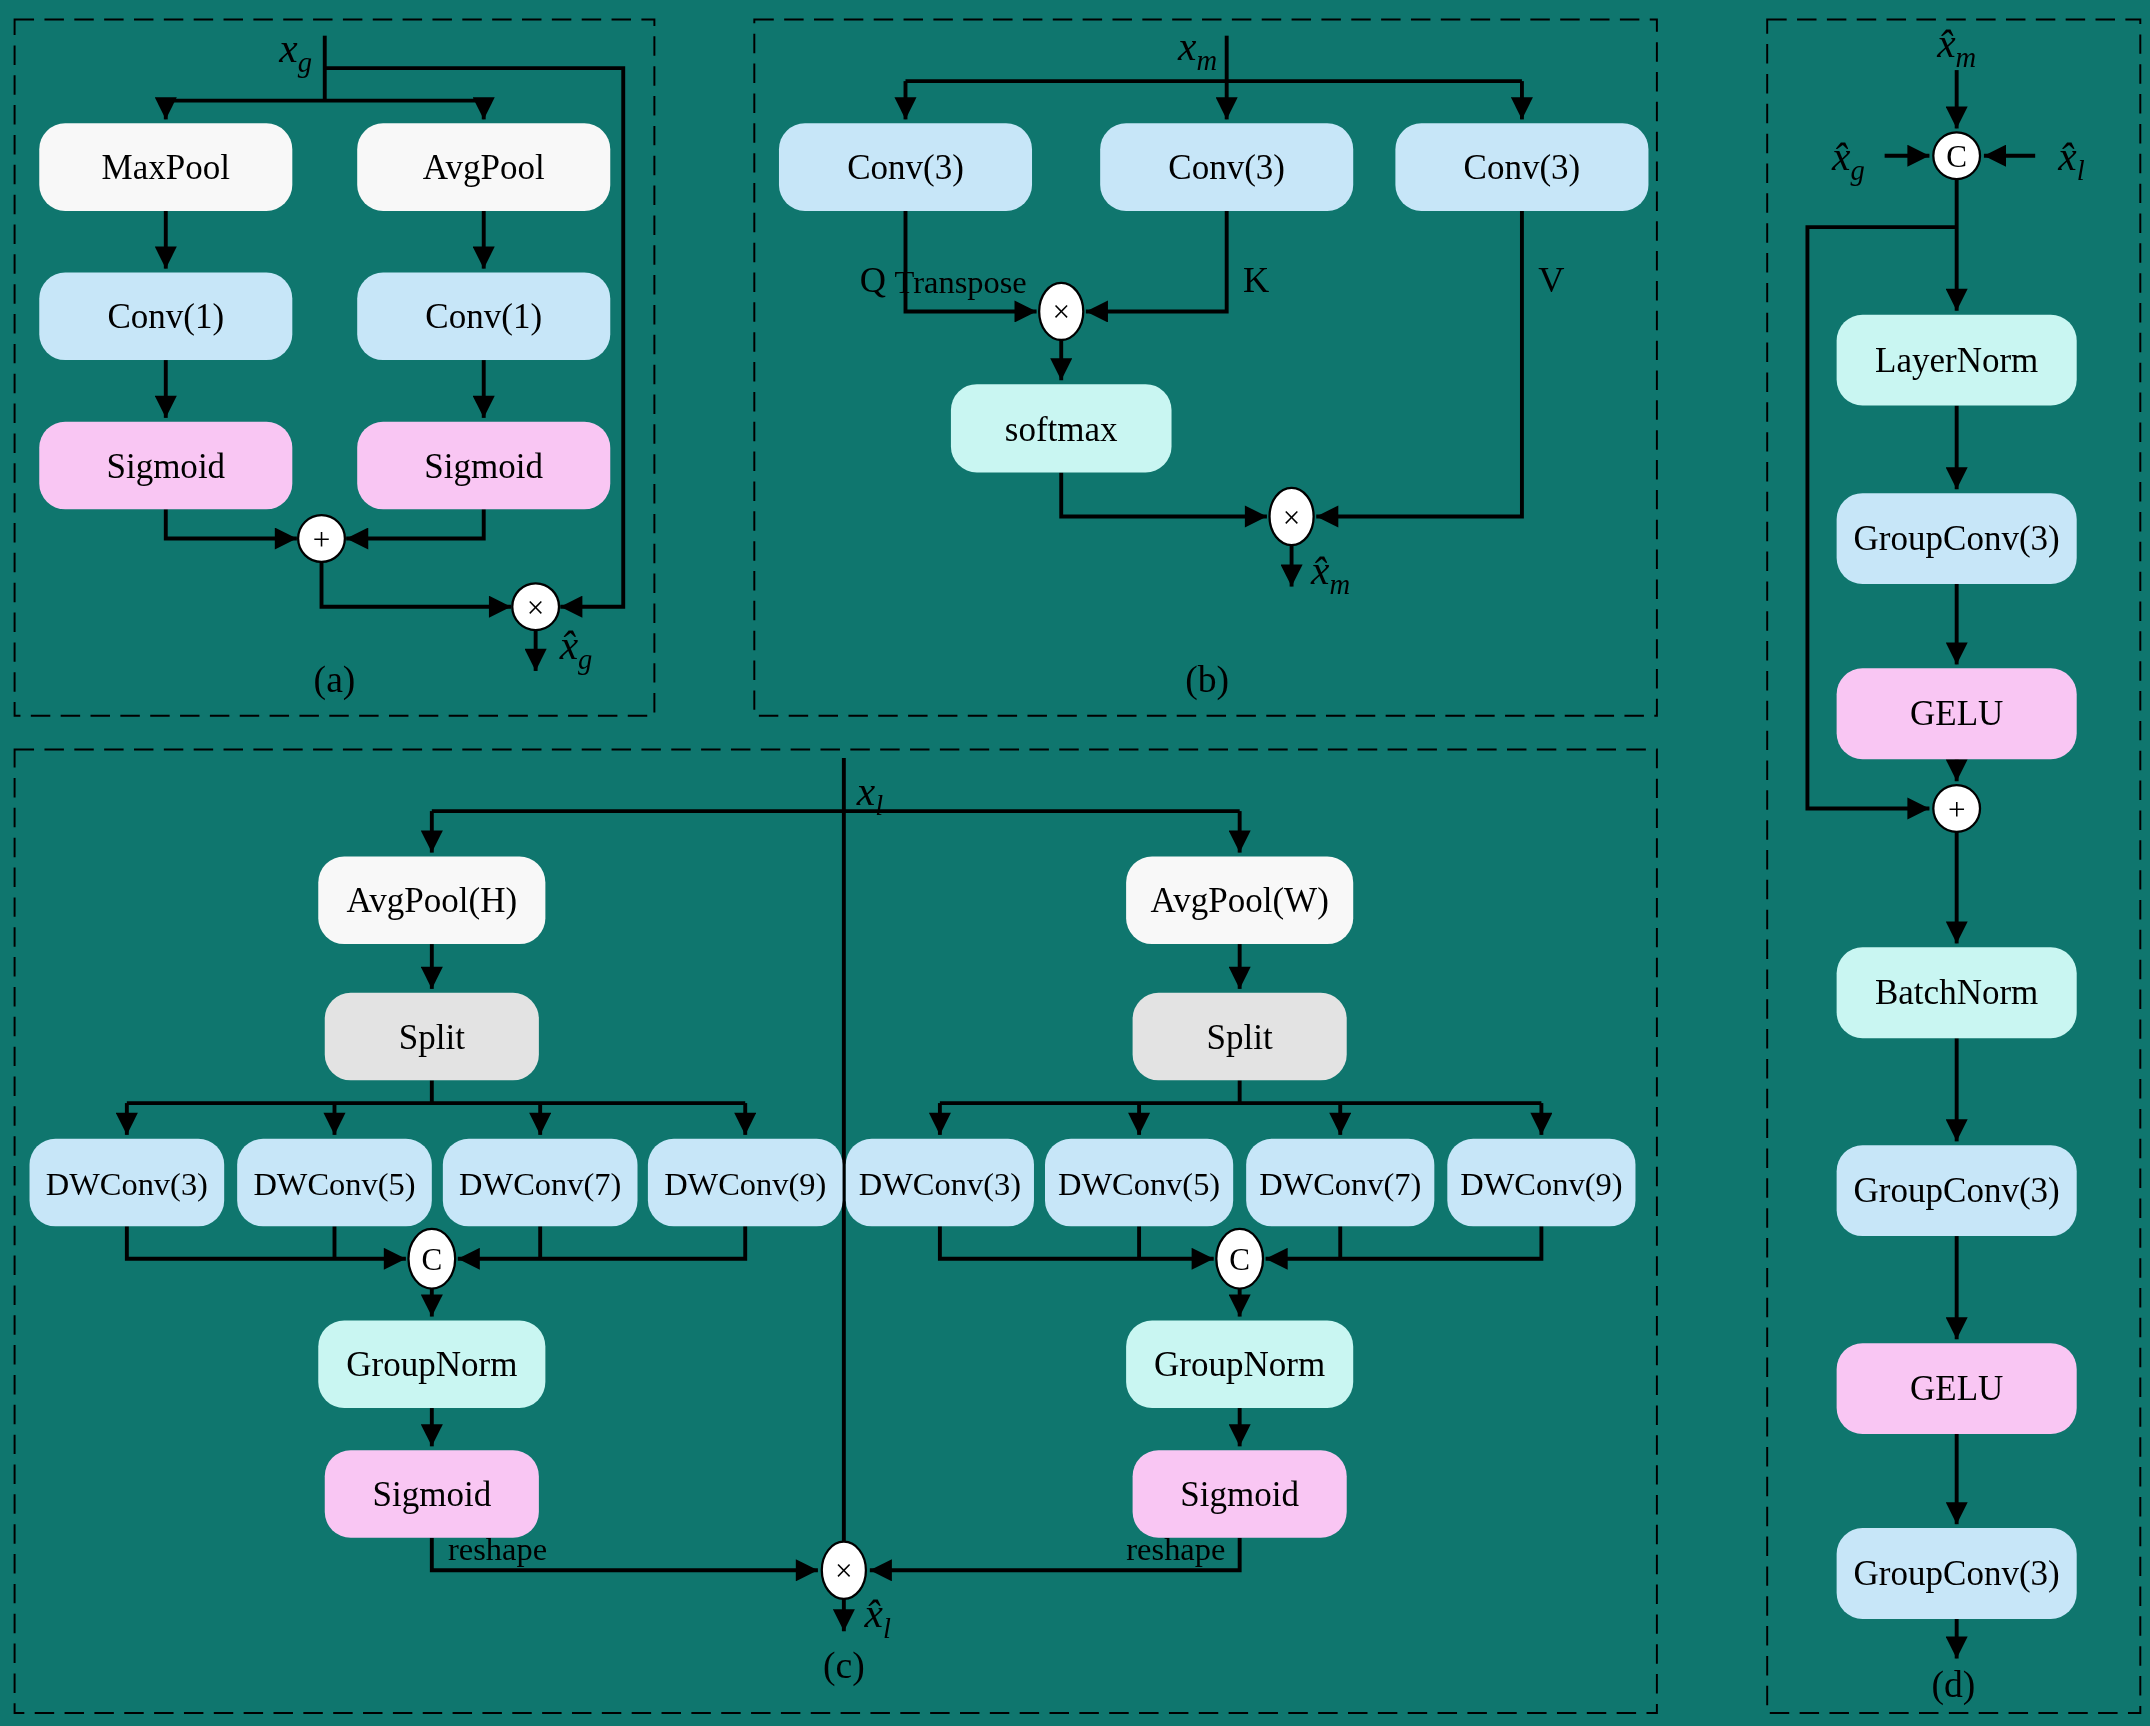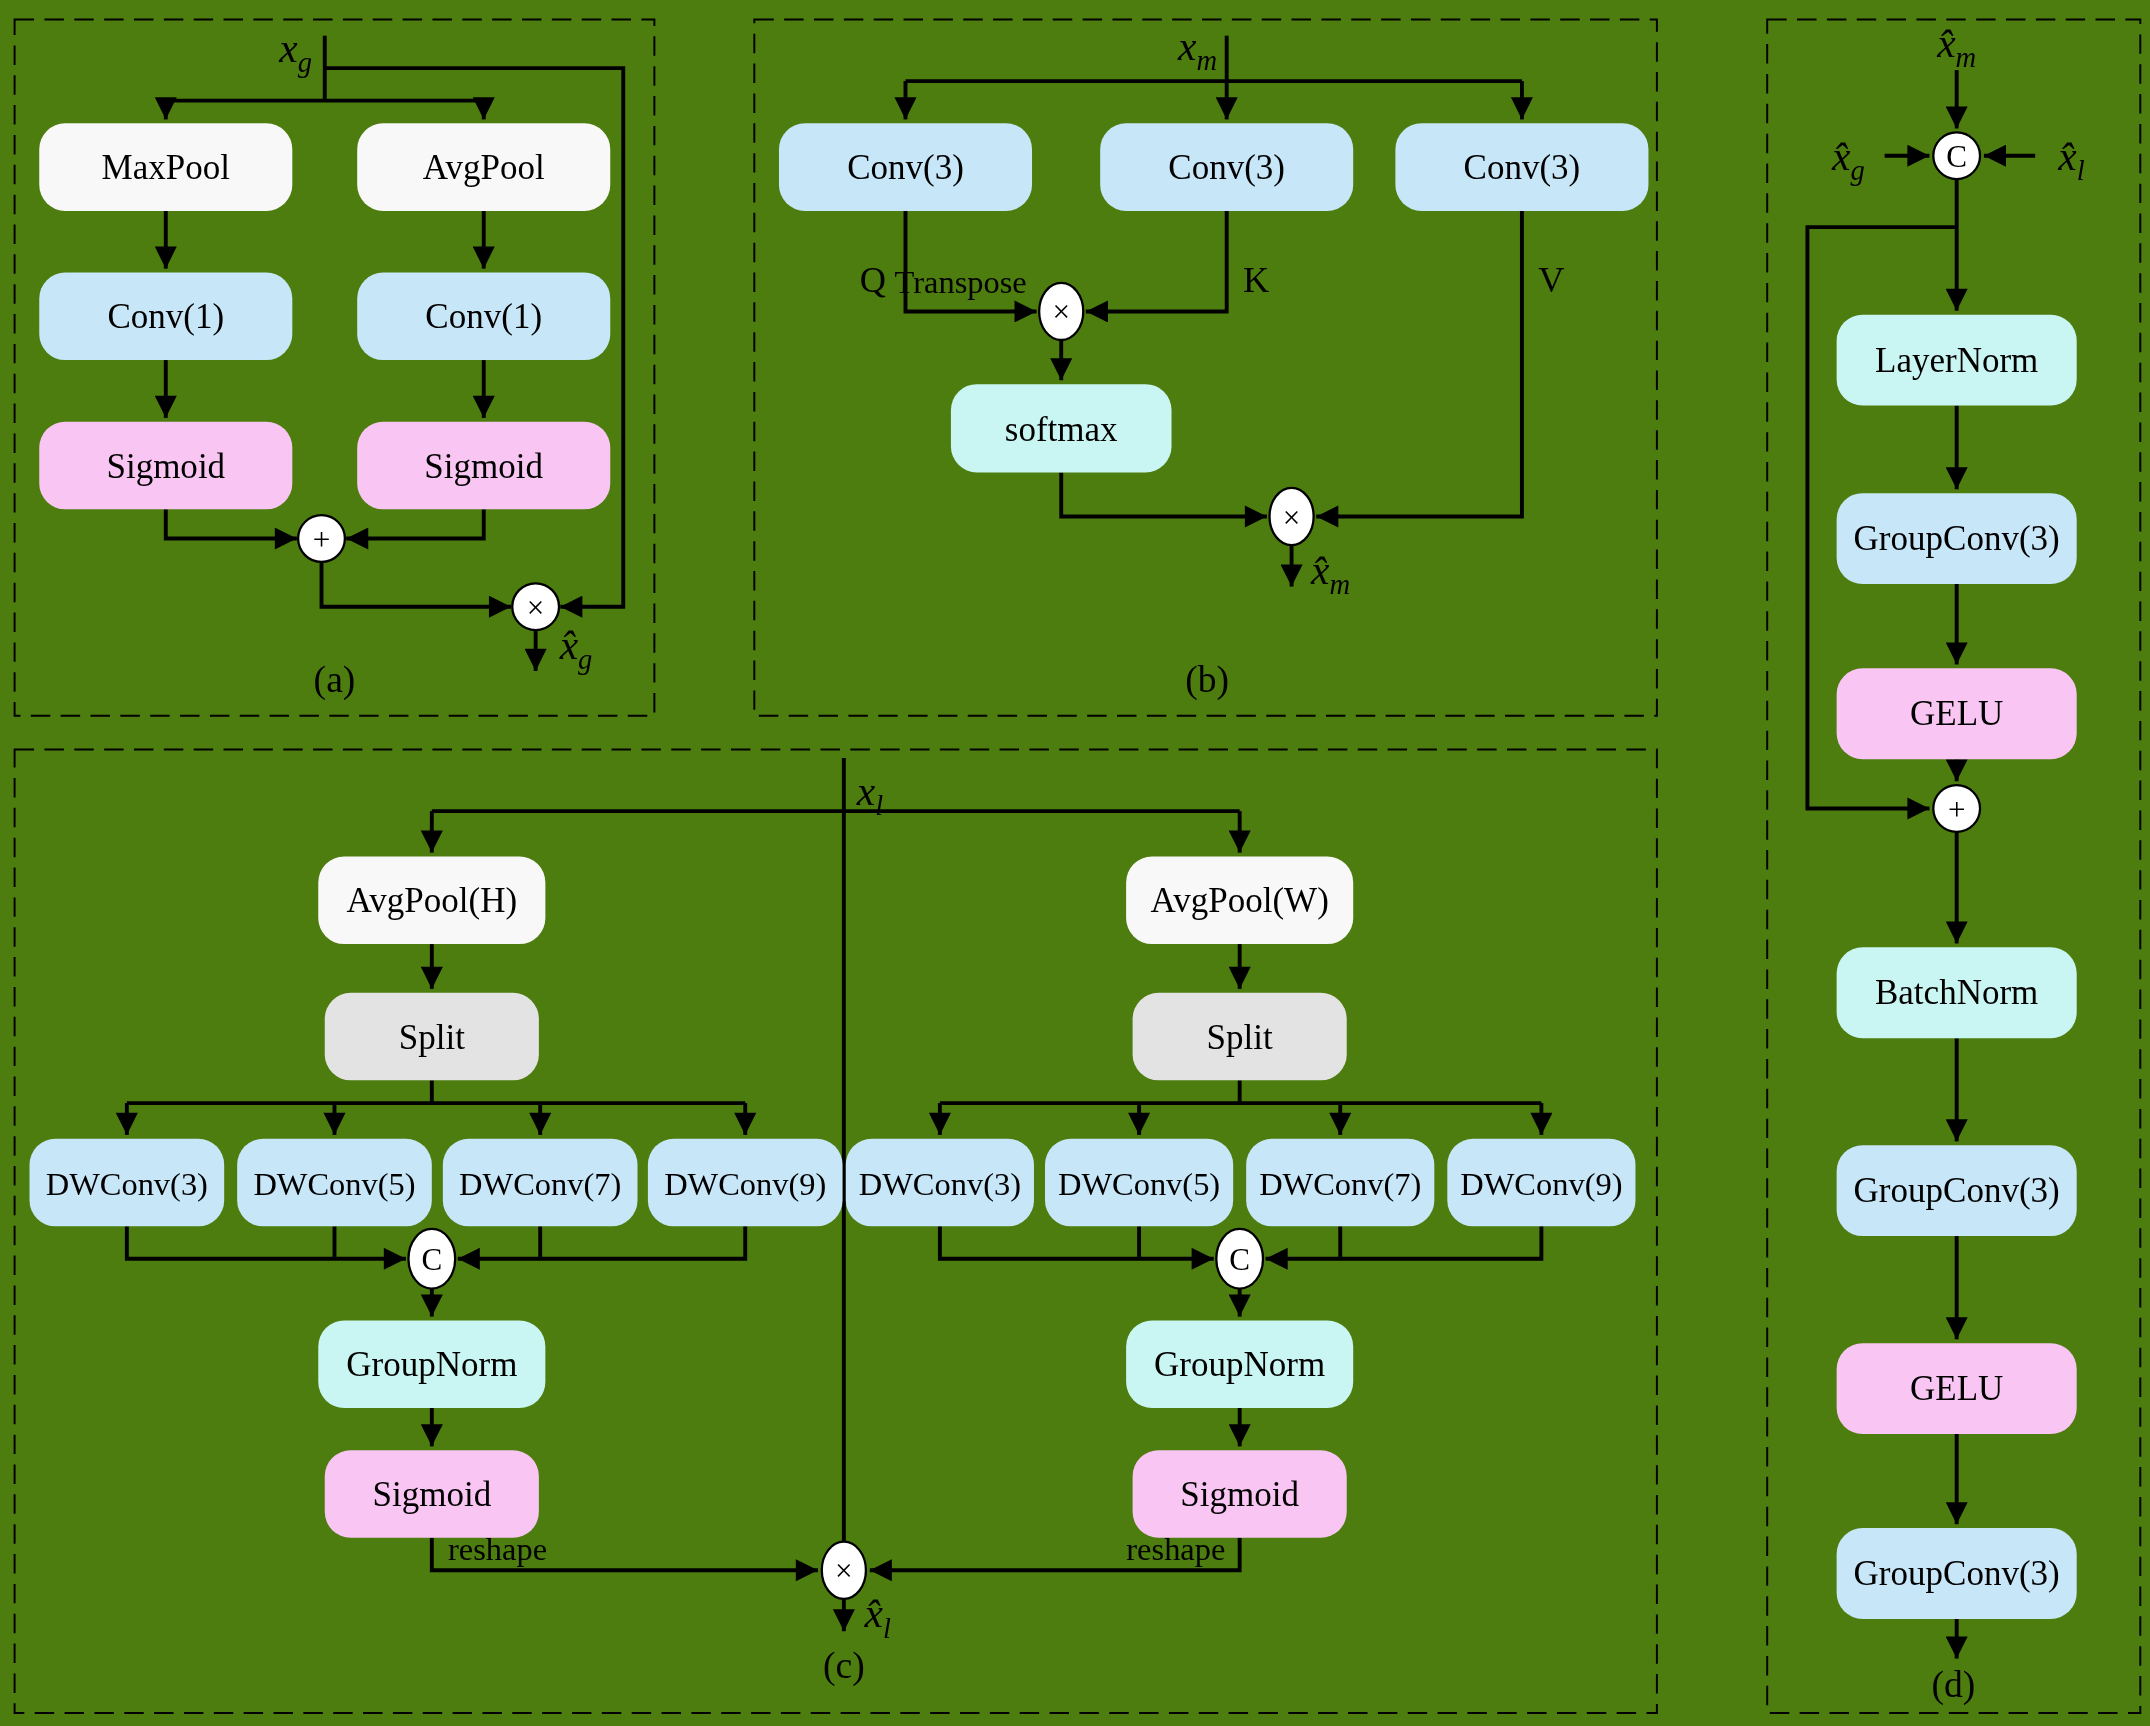--- a/index.html
+++ b/index.html
@@ -1,16 +1,16 @@
 <!DOCTYPE html>
 <html style="font-size:10.4px"><head>
 <meta charset="utf-8">
 <style>
   html,body{margin:0;padding:0;background:#ffffff;}
-  #stage{position:relative;width:2151px;height:1726px;background:#4d7c0f;overflow:hidden;}
+  #stage{position:relative;width:2151px;height:1726px;background:#0f766e;overflow:hidden;}
   svg{display:block;}
   svg text{font-family:"Liberation Serif","DejaVu Serif",serif;fill:#000;}
   .bl{font-size:54px;text-anchor:middle;}
   .bl-sm{font-size:50px;text-anchor:middle;}
   .math{font-size:64px;font-style:italic;}
   .math .sub{font-size:44px;}
   .mid{text-anchor:middle;}
   .endA{text-anchor:end;}
   .op{font-size:48px;text-anchor:middle;}
   .cap{font-size:58px;text-anchor:middle;}

